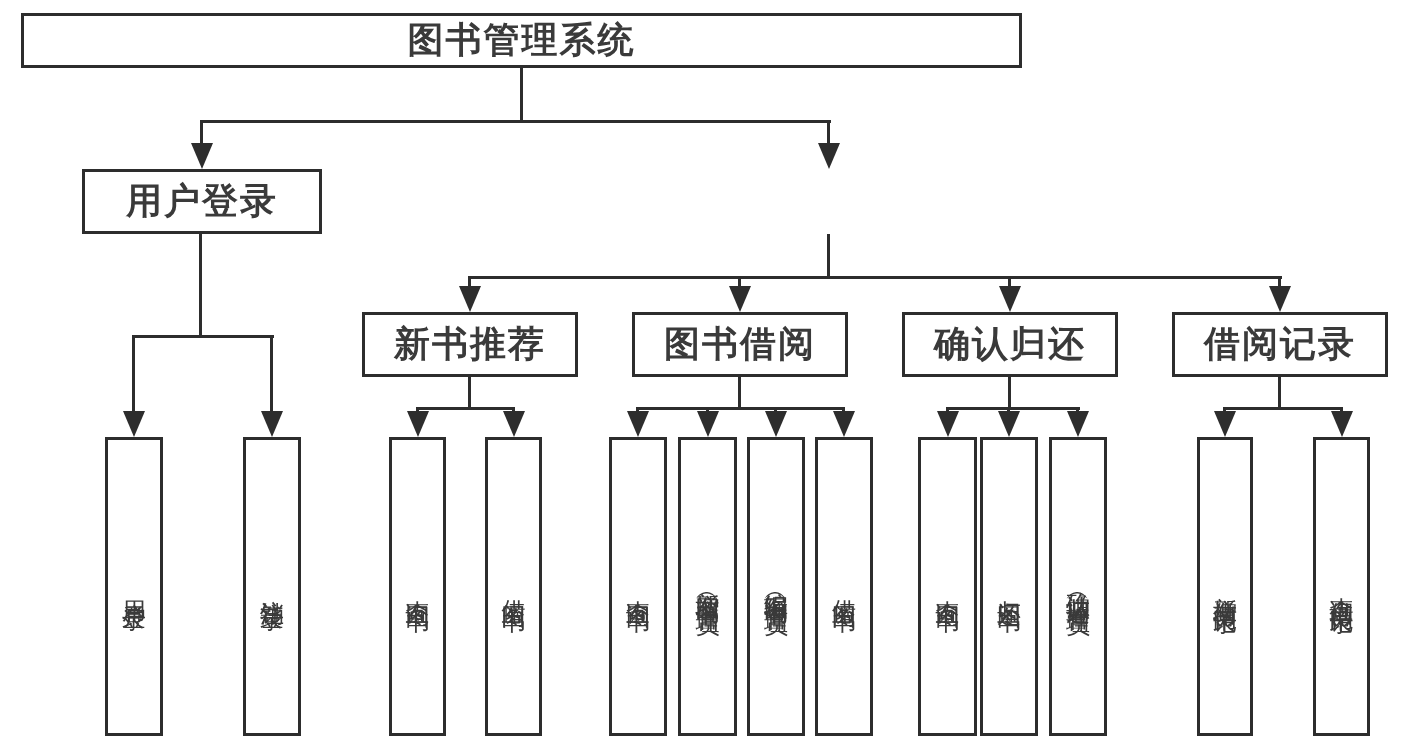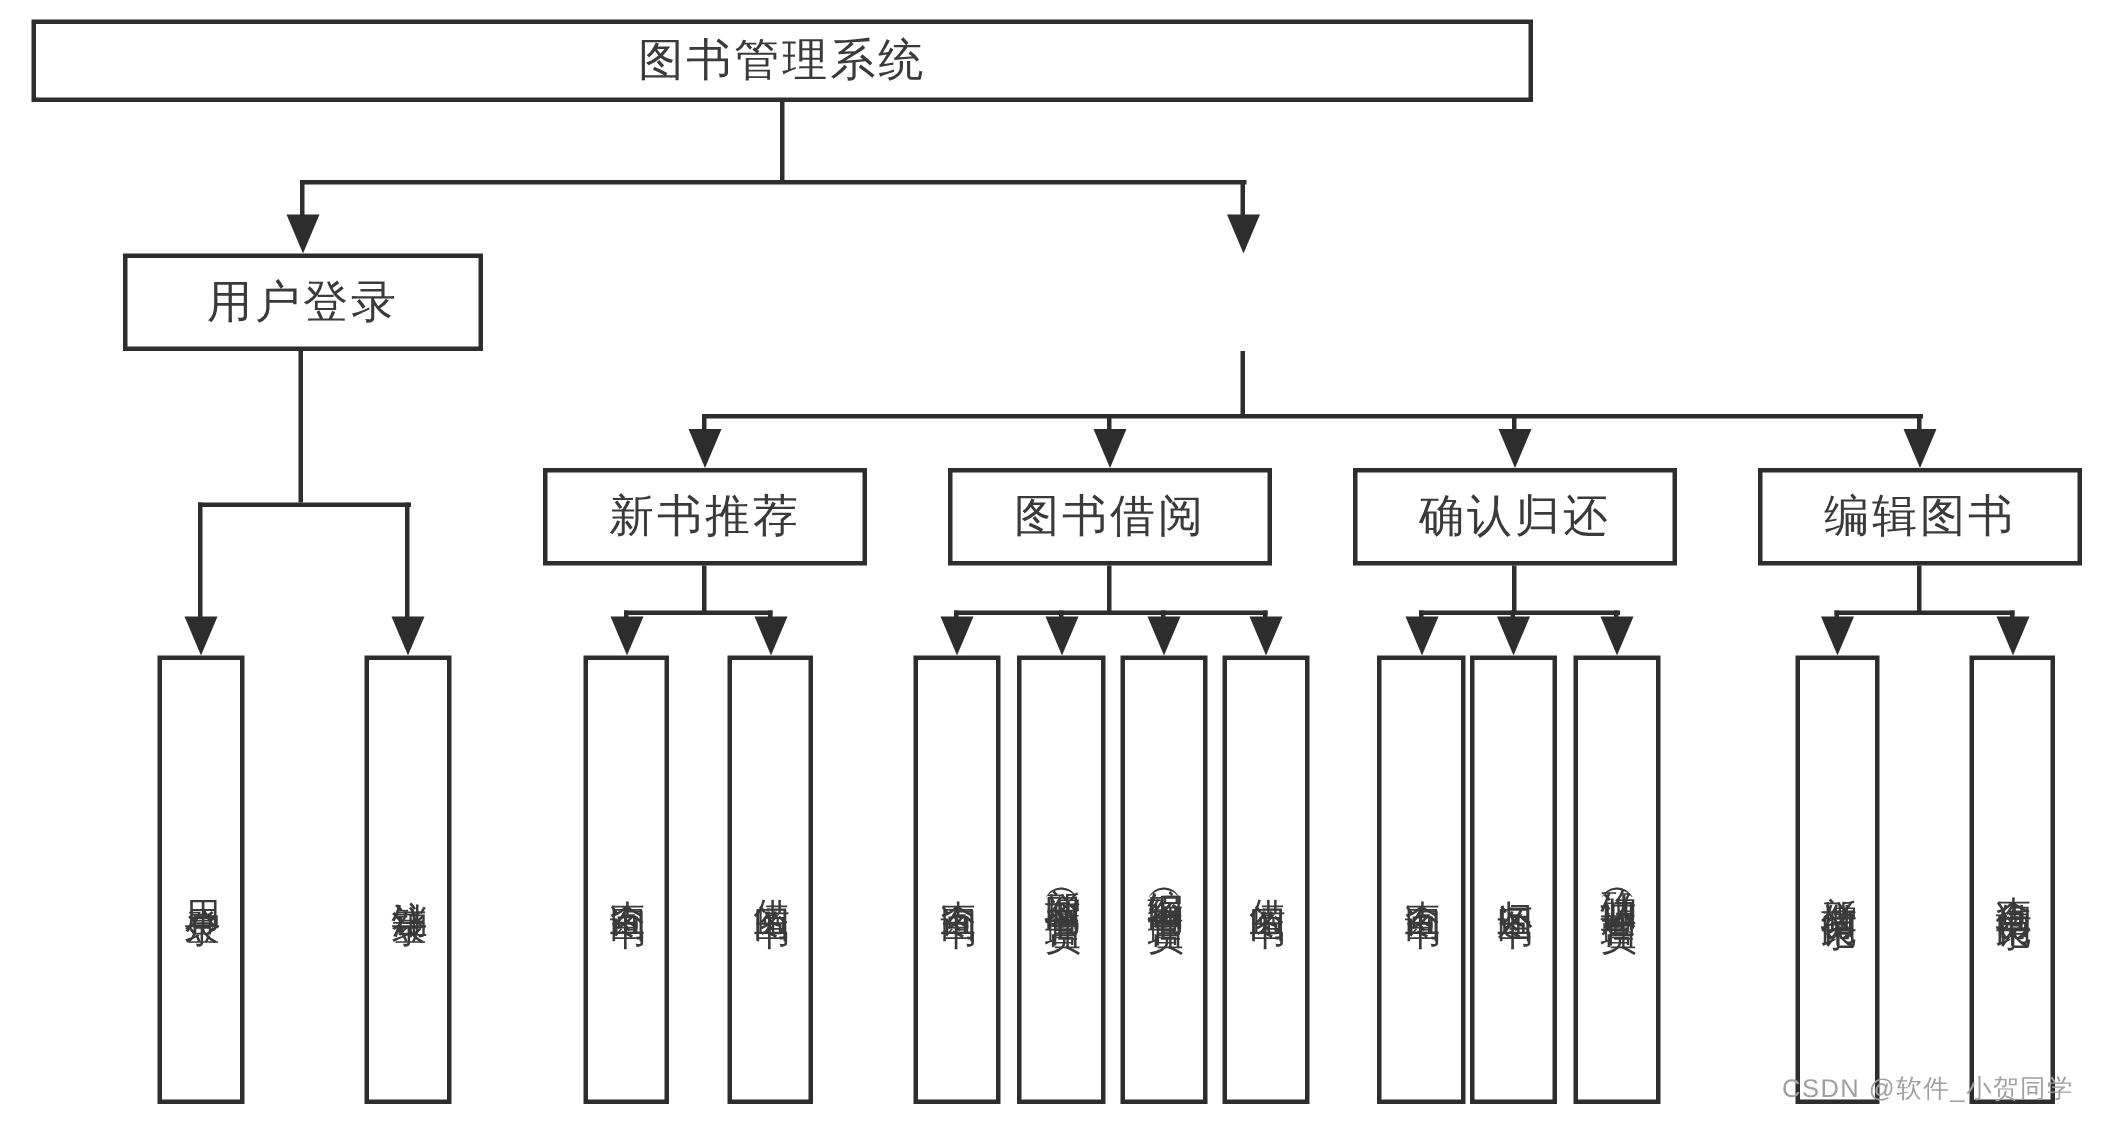--- a/index.html
+++ b/index.html
@@ -4,21 +4,21 @@
 <style>
   html,body{margin:0;padding:0;background:#ffffff;}
   .canvas{
     position:relative;width:1405px;height:747px;background:#ffffff;
     font-family:"Liberation Sans",sans-serif;color:#3a3a3a;overflow:hidden;
   }
   .node{
     position:absolute;box-sizing:border-box;border:3px solid #2d2d2d;
     background:#ffffff;display:flex;align-items:center;justify-content:center;
   }
-  .node.h{font-size:30px;letter-spacing:2px;white-space:nowrap;}
+  .node.h{font-size:36px;letter-spacing:2px;white-space:nowrap;font-weight:bold;}
   .node.v{font-size:24px;}
   .node.v .vtxt{
     writing-mode:vertical-rl;text-orientation:mixed;
     letter-spacing:3px;line-height:1;
   }
   .line{position:absolute;background:#2d2d2d;}
   .ah{
     position:absolute;width:0;height:0;
     border-left:11px solid transparent;border-right:11px solid transparent;
     border-top:26px solid #2d2d2d;
@@ -69,21 +69,21 @@
   <div class="node h" style="left:362px;top:312px;width:216px;height:65px">
     <span>新书推荐</span>
   </div>
   <div class="node h" style="left:632px;top:312px;width:216px;height:65px">
     <span>图书借阅</span>
   </div>
   <div class="node h" style="left:902px;top:312px;width:216px;height:65px">
     <span>确认归还</span>
   </div>
   <div class="node h" style="left:1172px;top:312px;width:216px;height:65px">
-    <span>编辑图书</span>
+    <span>借阅记录</span>
   </div>
 
   <div class="line" style="left:468px;top:377px;width:3px;height:32px"></div>
   <div class="line" style="left:416px;top:407px;width:99px;height:3px"></div>
   <div class="line" style="left:416px;top:407px;width:3px;height:6px"></div>
   <div class="ah" style="left:407px;top:411px"></div>
   <div class="line" style="left:512px;top:407px;width:3px;height:6px"></div>
   <div class="ah" style="left:503px;top:411px"></div>
 
   <div class="line" style="left:738px;top:377px;width:3px;height:32px"></div>
@@ -150,15 +150,14 @@
     <span class="vtxt">确认归还（管理员）</span>
   </div>
 
   <div class="node v" style="left:1197px;top:437px;width:56px;height:299px">
     <span class="vtxt">新增借阅记录</span>
   </div>
   <div class="node v" style="left:1313px;top:437px;width:57px;height:299px">
     <span class="vtxt">查询借阅记录</span>
   </div>
 
-  <div class="watermark">CSDN @软件_小贺同学</div>
 
 </div>
 
 </body></html>

